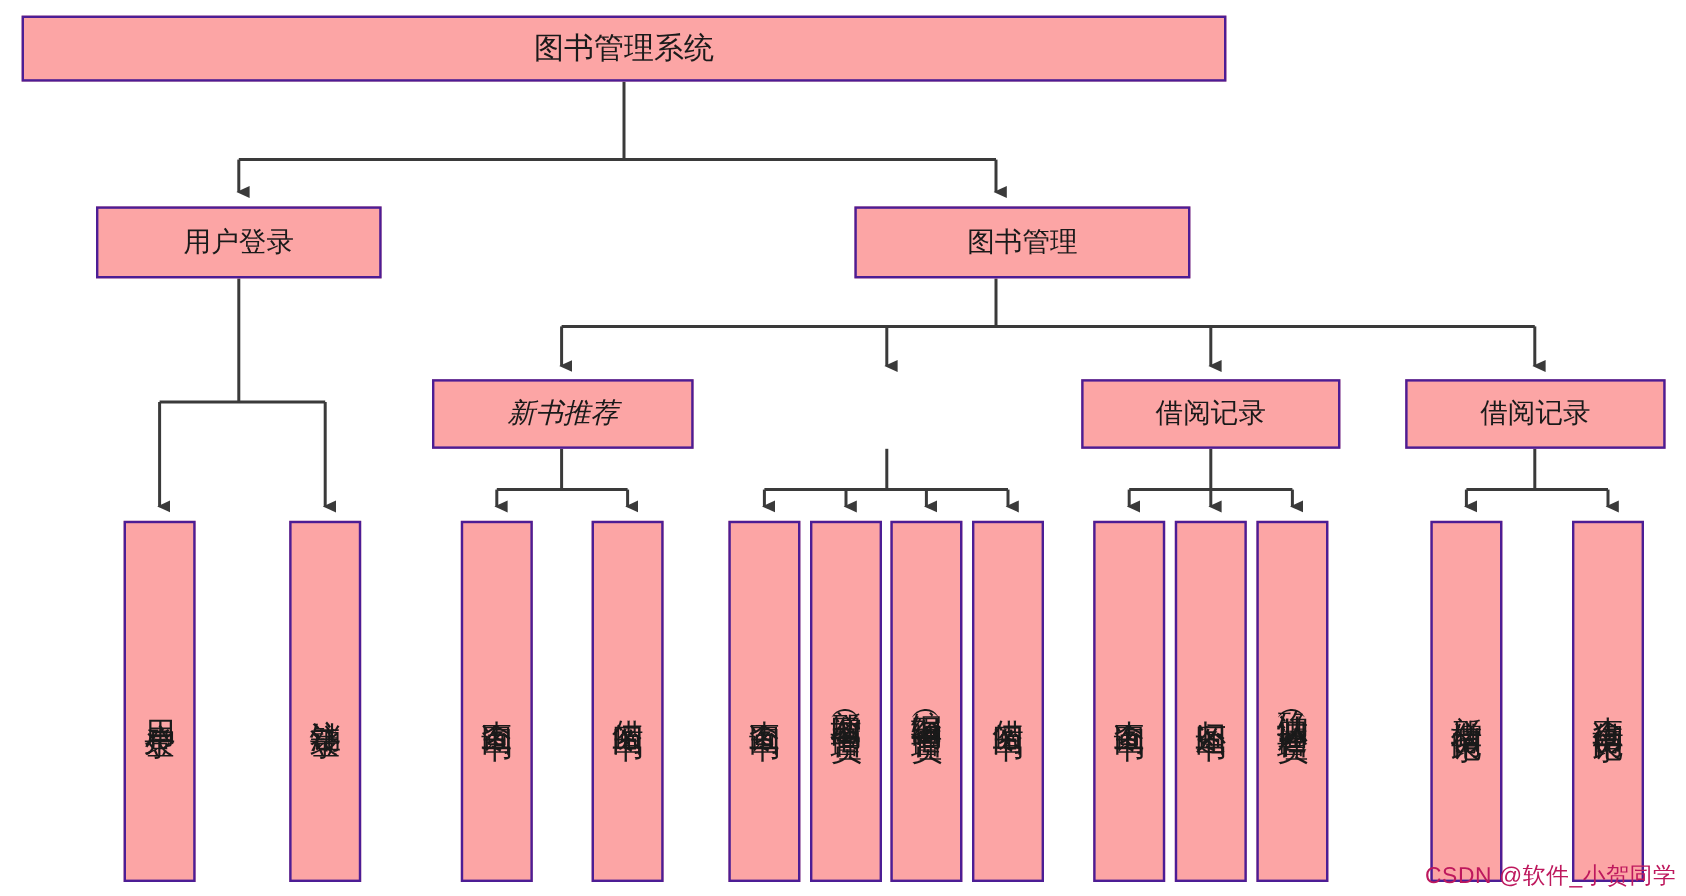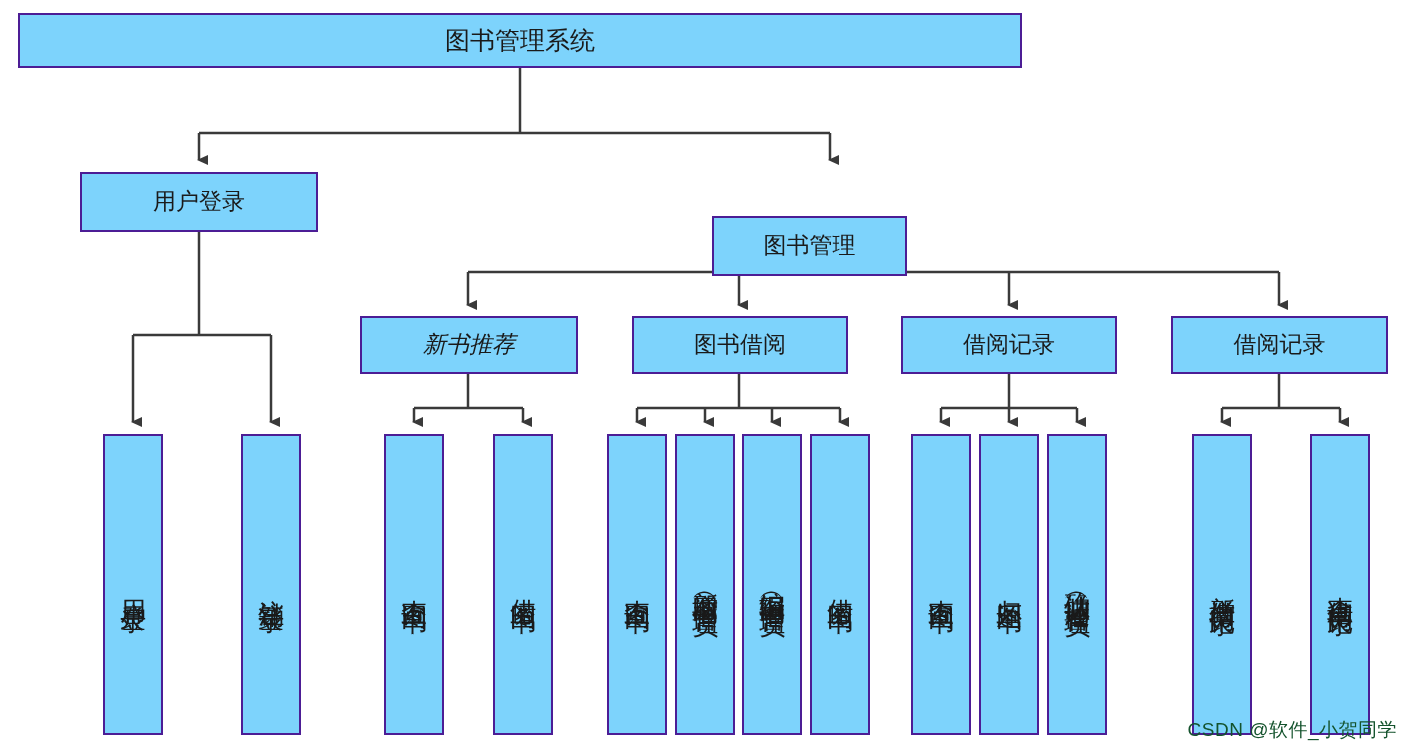--- a/index.html
+++ b/index.html
@@ -22,21 +22,21 @@
     left: 0;
     top: 0;
     width: 1405px;
     height: 747px;
     pointer-events: none;
   }
   .node {
     position: absolute;
     box-sizing: border-box;
     border: 2px solid #4c1d95;
-    background: #7dd3fc;
+    background: #fca5a5;
     display: flex;
     align-items: center;
     justify-content: center;
     color: #1a1a1a;
   }
   .node .label {
     text-align: center;
     line-height: 1.18;
     white-space: pre-line;
   }
@@ -51,21 +51,21 @@
     text-orientation: upright;
     font-size: 26px;
     letter-spacing: 3px;
     line-height: 1.05;
   }
   .watermark {
     position: absolute;
     right: 8px;
     bottom: 4px;
     font-size: 19px;
-    color: #14532d;
+    color: #be185d;
     letter-spacing: 0.5px;
     white-space: nowrap;
   }
 </style>
 </head>
 <body>
 
 <div id="canvas">
 
   <svg class="connectors" viewBox="0 0 1405 747">
@@ -118,29 +118,26 @@
     </g>
   </svg>
 
   <div class="node node-root" style="left:18px; top:13px; width:1004px; height:55px;">
     <span class="label">图书管理系统</span>
   </div>
 
   <div class="node node-h" style="left:80px; top:172px; width:238px; height:60px;">
     <span class="label">用户登录</span>
   </div>
-  <div class="node node-h" style="left:712px; top:172px; width:195px; height:60px;margin-top:44px;">
+  <div class="node node-h" style="left:712px; top:172px; width:280px; height:60px;">
     <span class="label">图书管理</span>
   </div>
 
   <div class="node node-h" style="left:360px; top:316px; width:218px; height:58px;font-style:italic;">
     <span class="label">新书推荐</span>
-  </div>
-  <div class="node node-h" style="left:632px; top:316px; width:216px; height:58px;">
-    <span class="label">图书借阅</span>
   </div>
   <div class="node node-h" style="left:901px; top:316px; width:216px; height:58px;">
     <span class="label">借阅记录</span>
   </div>
   <div class="node node-h" style="left:1171px; top:316px; width:217px; height:58px;align-items:center;">
     <span class="label">借阅记录</span>
   </div>
 
   <div class="node node-v" style="left:103px; top:434px; width:60px; height:301px;">
     <span class="label">用户登录</span>

